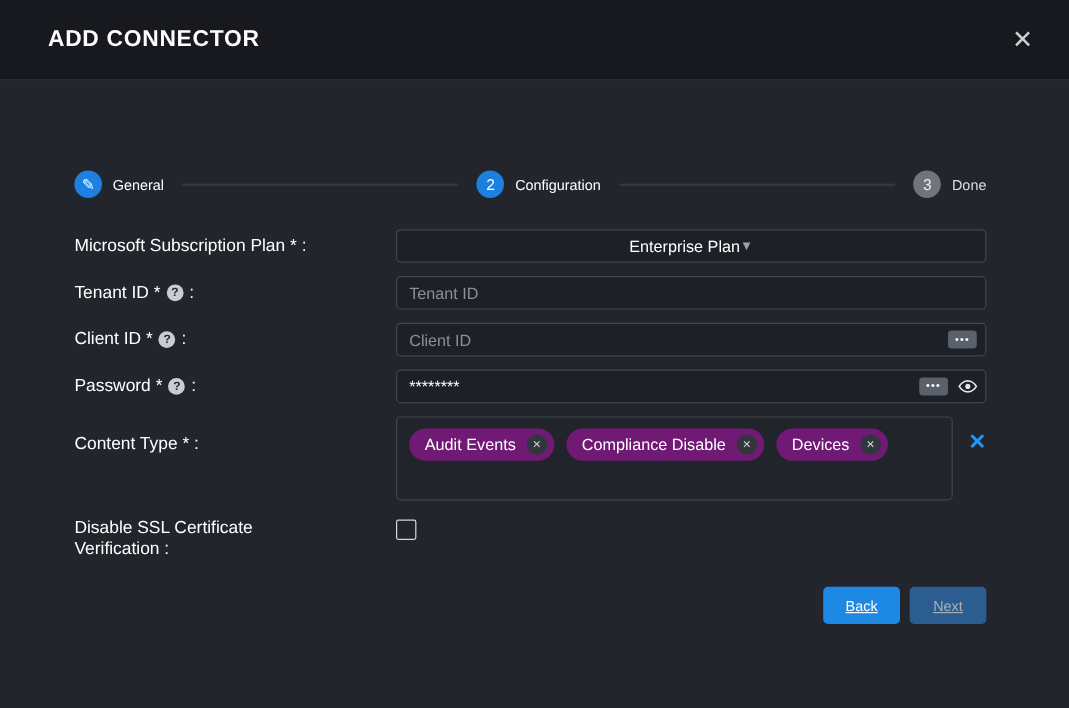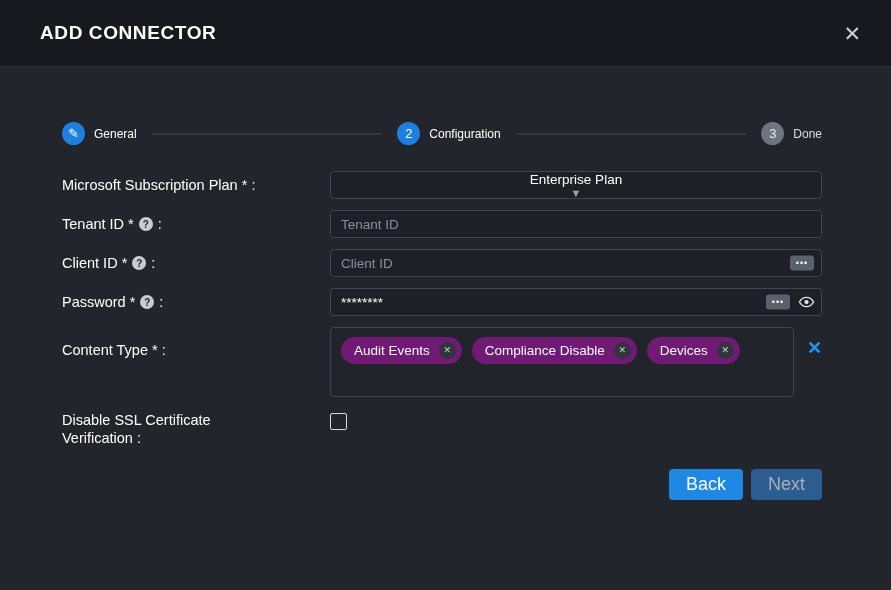--- a/index.html
+++ b/index.html
@@ -3,21 +3,21 @@
 <meta charset="utf-8">
 <style>
   * { margin:0; padding:0; box-sizing:border-box; }
   html,body { width:891px; height:590px; }
   body {
     background:#22262c;
     font-family:"Liberation Sans", sans-serif;
     color:#ffffff;
     overflow:hidden;
   }
-  .modal { width:891px; height:590px; display:flex; flex-direction:column; }
+  .modal { width:891px; height:590px; display:flex; flex-direction:column;gap:20px; }
 
   
   .modal-header {
     height:67px; flex:0 0 67px;
     background:#17191e;
     border-bottom:1px solid #2e3137;
     display:flex; align-items:center; justify-content:space-between;
     padding:0 30px 0 40px;
   }
   .modal-title { font-size:19px; font-weight:700; letter-spacing:0.6px; color:#fdfdfd; }
@@ -61,21 +61,21 @@
   .control { flex:1; position:relative; }
 
   .input, .select-box {
     width:100%; height:28px;
     background:#1d2026; border:1px solid #41454d; border-radius:4px;
     color:#ffffff; font-size:13.5px; padding:0 10px;
     font-family:"Liberation Sans", sans-serif;
     outline:none;
   }
   .input::placeholder { color:#8a8f98; }
-  .select-box { display:flex; align-items:center; justify-content:center; cursor:pointer;flex-direction:column; }
+  .select-box { display:flex; align-items:center; justify-content:center; cursor:pointer; }
   .chevron { color:#9aa0a8; font-size:11px; }
 
   .pad-r-1 { padding-right:38px; }
   .pad-r-2 { padding-right:60px; }
 
   .more-badge {
     position:absolute; top:50%; transform:translateY(-50%);
     width:24px; height:15px; border-radius:3px;
     background:#5b616b; color:#ffffff;
     font-size:9px; letter-spacing:1px; line-height:1;
@@ -129,22 +129,23 @@
   .checkbox {
     appearance:none; -webkit-appearance:none;
     width:17px; height:17px; border:1.5px solid #d4d7dc; border-radius:2px;
     background:transparent; cursor:pointer; margin-top:2px;
   }
 
   
   .footer { display:flex; justify-content:flex-end; gap:8px; margin-top:22px; }
   .btn {
     min-width:64px; height:31px; border:none; border-radius:4px;
-    font-size:18px; padding:0 17px; cursor:pointer;
-    font-family:"Liberation Sans", sans-serif;
+    font-size:12px; padding:0 17px; cursor:pointer;
+    font-family:"Liberation Sans", sans-serif;
+    text-decoration:underline;
   }
   .btn-back { background:#1e88e5; color:#ffffff; }
   .btn-next { background:#2b5d90; color:#a7b0ba; }
 </style>
 </head>
 <body>
 
 <div class="modal">
 
   <div class="modal-header">

